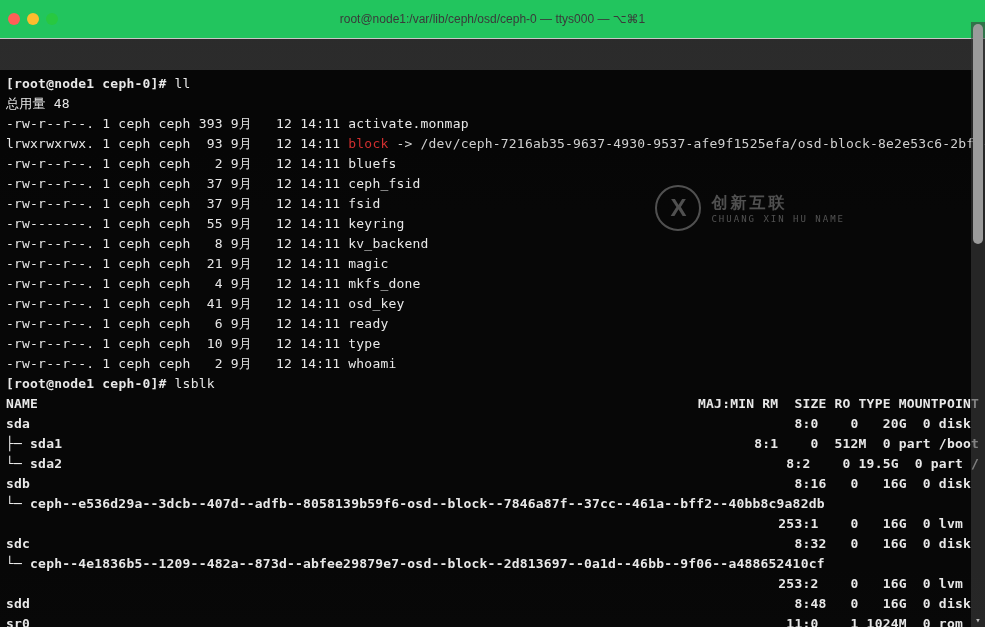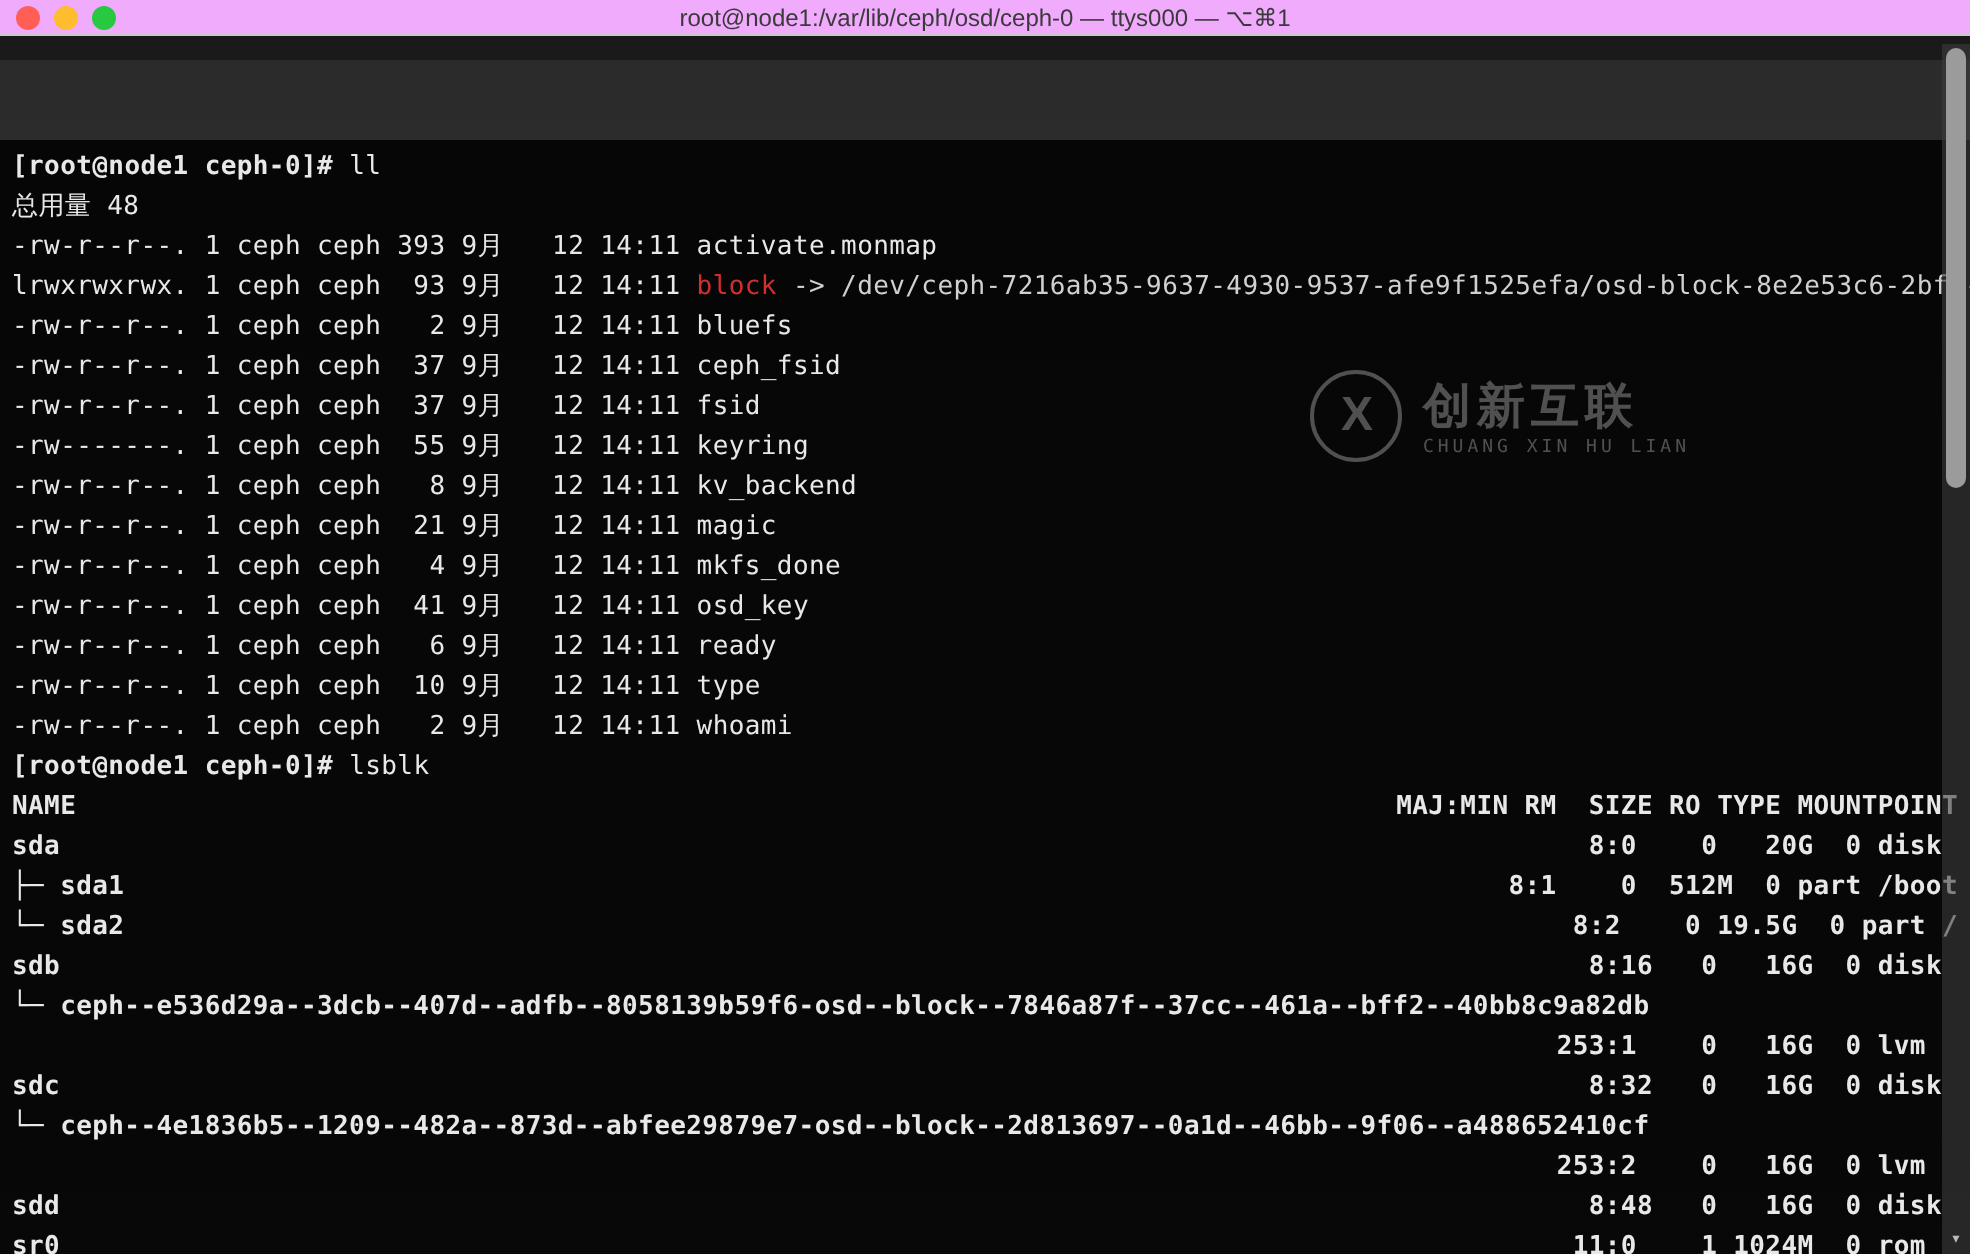--- a/index.html
+++ b/index.html
@@ -7,21 +7,21 @@
   body { background:#1a1a1a; position:relative; }
 
   
   .bg-under {
     position:absolute; top:30px; left:0; right:0; bottom:0;
     background:linear-gradient(180deg,#2b2b2b 0%,#353535 100%);
   }
 
   
   .titlebar {
-    height:18px; background:#f0abfc; display:flex; align-items:center;
+    height:39px; background:#22c55e; display:flex; align-items:center;
     padding:0 8px; position:relative; z-index:3;
     border-bottom:1px solid #c8c8c8;
   }
   .traffic { display:flex; gap:7px; align-items:center; }
   .dot { width:12px; height:12px; border-radius:50%; }
   .dot.red { background:#ff5f57; }
   .dot.yellow { background:#febc2e; }
   .dot.green { background:#28c840; }
   .title-text {
     position:absolute; left:50%; transform:translateX(-50%);
@@ -50,21 +50,21 @@
     position:absolute; top:185px; right:140px; z-index:4;
     display:flex; align-items:center; gap:10px; opacity:0.35;
     color:#d9d9d9; pointer-events:none;
   }
   .wm-logo {
     width:46px; height:46px; border:2px solid #d9d9d9; border-radius:50%;
     display:flex; align-items:center; justify-content:center;
     font-size:24px; font-weight:bold; font-family:sans-serif;
   }
   .wm-text { font-family:sans-serif; }
-  .wm-cn { font-size:24px; font-weight:600; letter-spacing:3px; }
+  .wm-cn { font-size:16px; font-weight:600; letter-spacing:3px; }
   .wm-en { font-size:9px; letter-spacing:2px; }
 
   
   .scrollbar {
     position:absolute; right:0; top:22px; bottom:0; width:14px;
     background:rgba(60,60,60,0.6); z-index:5;
   }
   .thumb { position:absolute; left:2px; right:2px; top:2px; height:220px;
     background:#9b9b9b; border-radius:5px; }
   .sb-btn { position:absolute; left:0; right:0; height:14px;
@@ -84,20 +84,20 @@
   </div>
   <span class="title-text">root@node1:/var/lib/ceph/osd/ceph-0 — ttys000 — ⌥⌘1</span>
 </div>
 
 <div class="term" id="term"><div class="line"><span class="prompt-open">[</span><span class="prompt-text">root@node1 ceph-0</span><span class="prompt-close">]#</span> <span>ll</span></div><div class="line">总用量 48</div><div class="line">-rw-r--r--. 1 ceph ceph 393 9月   12 14:11 <span>activate.monmap</span></div><div class="line">lrwxrwxrwx. 1 ceph ceph  93 9月   12 14:11 <span class="link-red">block</span><span class="arrow"> -&gt; /dev/ceph-7216ab35-9637-4930-9537-afe9f1525efa/osd-block-8e2e53c6-2bf9-4afe-ac43-793470a81bcd</span></div><div class="line">-rw-r--r--. 1 ceph ceph   2 9月   12 14:11 <span>bluefs</span></div><div class="line">-rw-r--r--. 1 ceph ceph  37 9月   12 14:11 <span>ceph_fsid</span></div><div class="line">-rw-r--r--. 1 ceph ceph  37 9月   12 14:11 <span>fsid</span></div><div class="line">-rw-------. 1 ceph ceph  55 9月   12 14:11 <span>keyring</span></div><div class="line">-rw-r--r--. 1 ceph ceph   8 9月   12 14:11 <span>kv_backend</span></div><div class="line">-rw-r--r--. 1 ceph ceph  21 9月   12 14:11 <span>magic</span></div><div class="line">-rw-r--r--. 1 ceph ceph   4 9月   12 14:11 <span>mkfs_done</span></div><div class="line">-rw-r--r--. 1 ceph ceph  41 9月   12 14:11 <span>osd_key</span></div><div class="line">-rw-r--r--. 1 ceph ceph   6 9月   12 14:11 <span>ready</span></div><div class="line">-rw-r--r--. 1 ceph ceph  10 9月   12 14:11 <span>type</span></div><div class="line">-rw-r--r--. 1 ceph ceph   2 9月   12 14:11 <span>whoami</span></div><div class="line"><span class="prompt-open">[</span><span class="prompt-text">root@node1 ceph-0</span><span class="prompt-close">]#</span> <span>lsblk</span></div><div class="cols"><span>NAME</span><span class="colR">MAJ:MIN RM  SIZE RO TYPE MOUNTPOINT</span></div><div class="cols"><span>sda</span><span class="colR">  8:0    0   20G  0 disk </span></div><div class="cols"><span>├─ sda1</span><span class="colR">  8:1    0  512M  0 part /boot</span></div><div class="cols"><span>└─ sda2</span><span class="colR">  8:2    0 19.5G  0 part /</span></div><div class="cols"><span>sdb</span><span class="colR">  8:16   0   16G  0 disk </span></div><div class="cols"><span>└─ ceph--e536d29a--3dcb--407d--adfb--8058139b59f6-osd--block--7846a87f--37cc--461a--bff2--40bb8c9a82db</span><span class="colR"></span></div><div class="cols"><span></span><span class="colR">253:1    0   16G  0 lvm  </span></div><div class="cols"><span>sdc</span><span class="colR">  8:32   0   16G  0 disk </span></div><div class="cols"><span>└─ ceph--4e1836b5--1209--482a--873d--abfee29879e7-osd--block--2d813697--0a1d--46bb--9f06--a488652410cf</span><span class="colR"></span></div><div class="cols"><span></span><span class="colR">253:2    0   16G  0 lvm  </span></div><div class="cols"><span>sdd</span><span class="colR">  8:48   0   16G  0 disk </span></div><div class="cols"><span>sr0</span><span class="colR"> 11:0    1 1024M  0 rom  </span></div><div class="line"><span class="prompt-open">[</span><span class="prompt-text">root@node1 ceph-0</span><span class="prompt-close">]#</span> </div></div>
 
 <div class="watermark">
   <div class="wm-logo">X</div>
   <div class="wm-text">
     <div class="wm-cn">创新互联</div>
-    <div class="wm-en">CHUANG XIN HU LIAN</div>
+    <div class="wm-en">CHUANG XIN HU NAME</div>
   </div>
 </div>
 
 <div class="scrollbar">
   <div class="thumb"></div>
   <div class="sb-btn down">▾</div>
 </div>
 
 </body></html>

